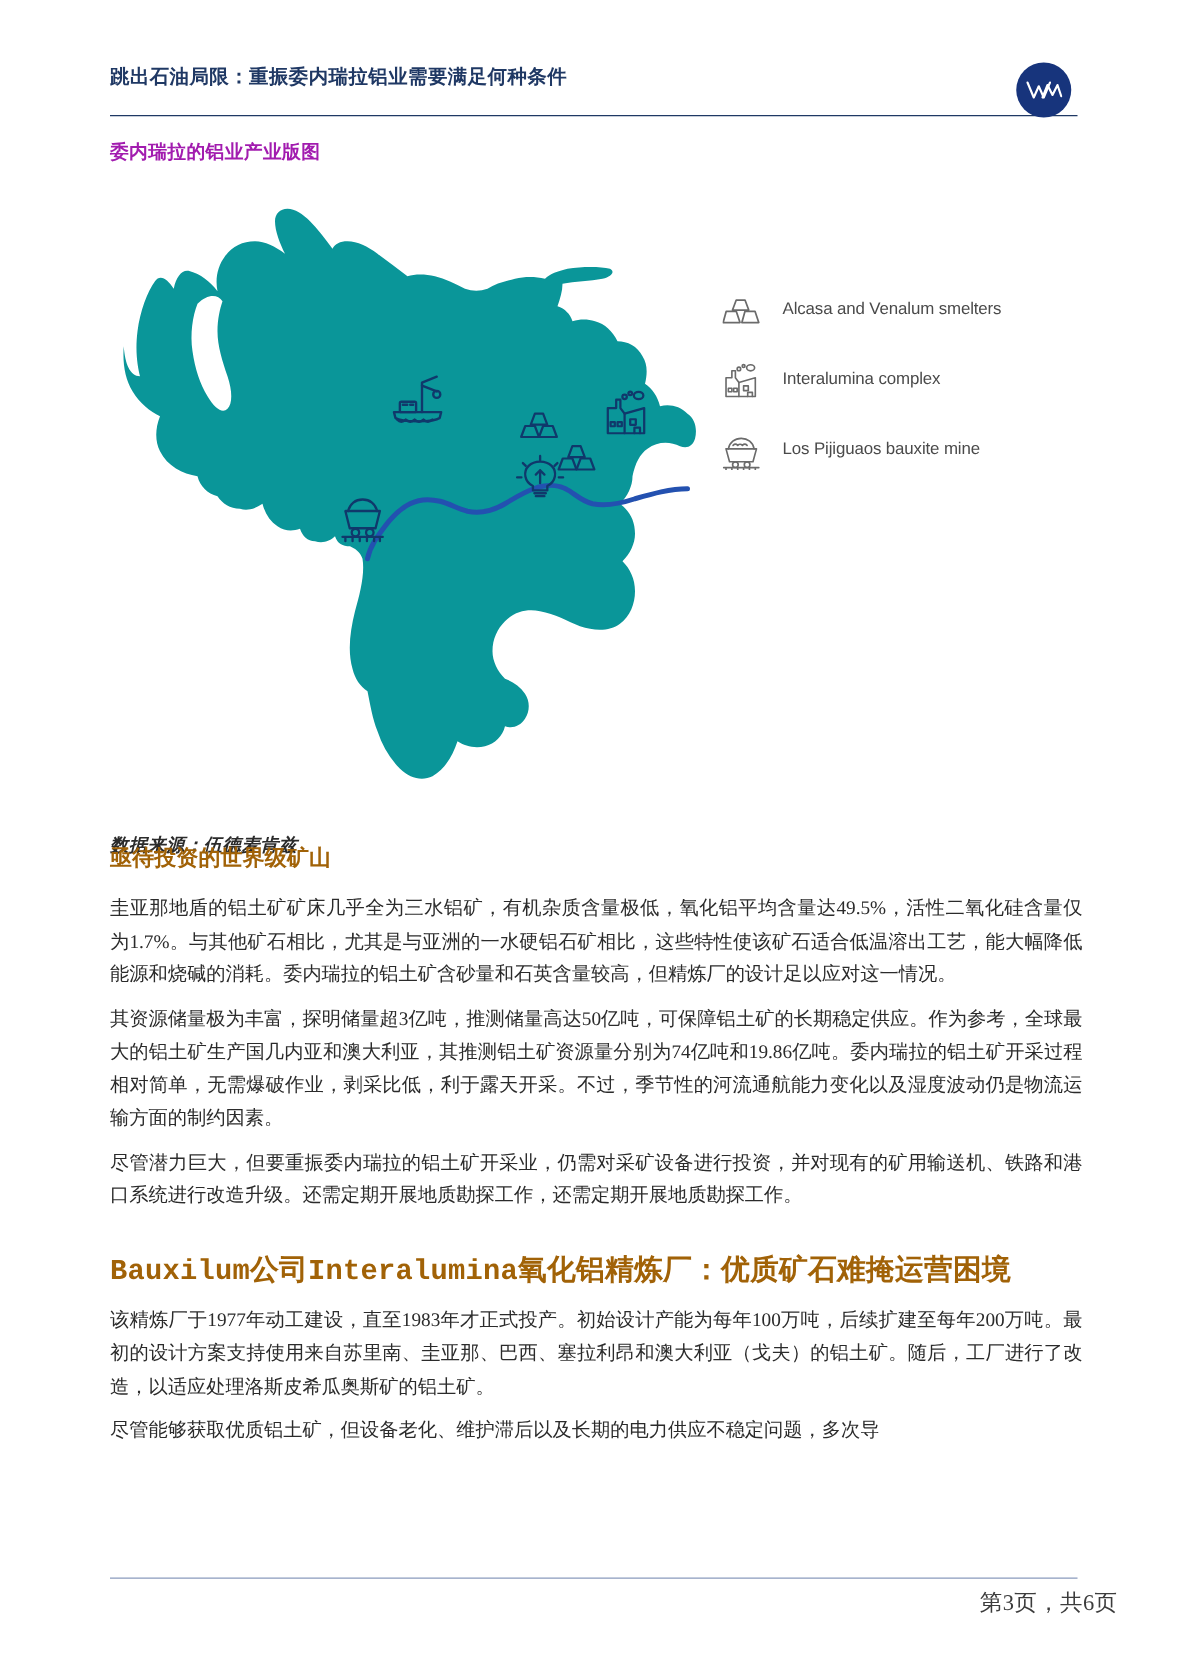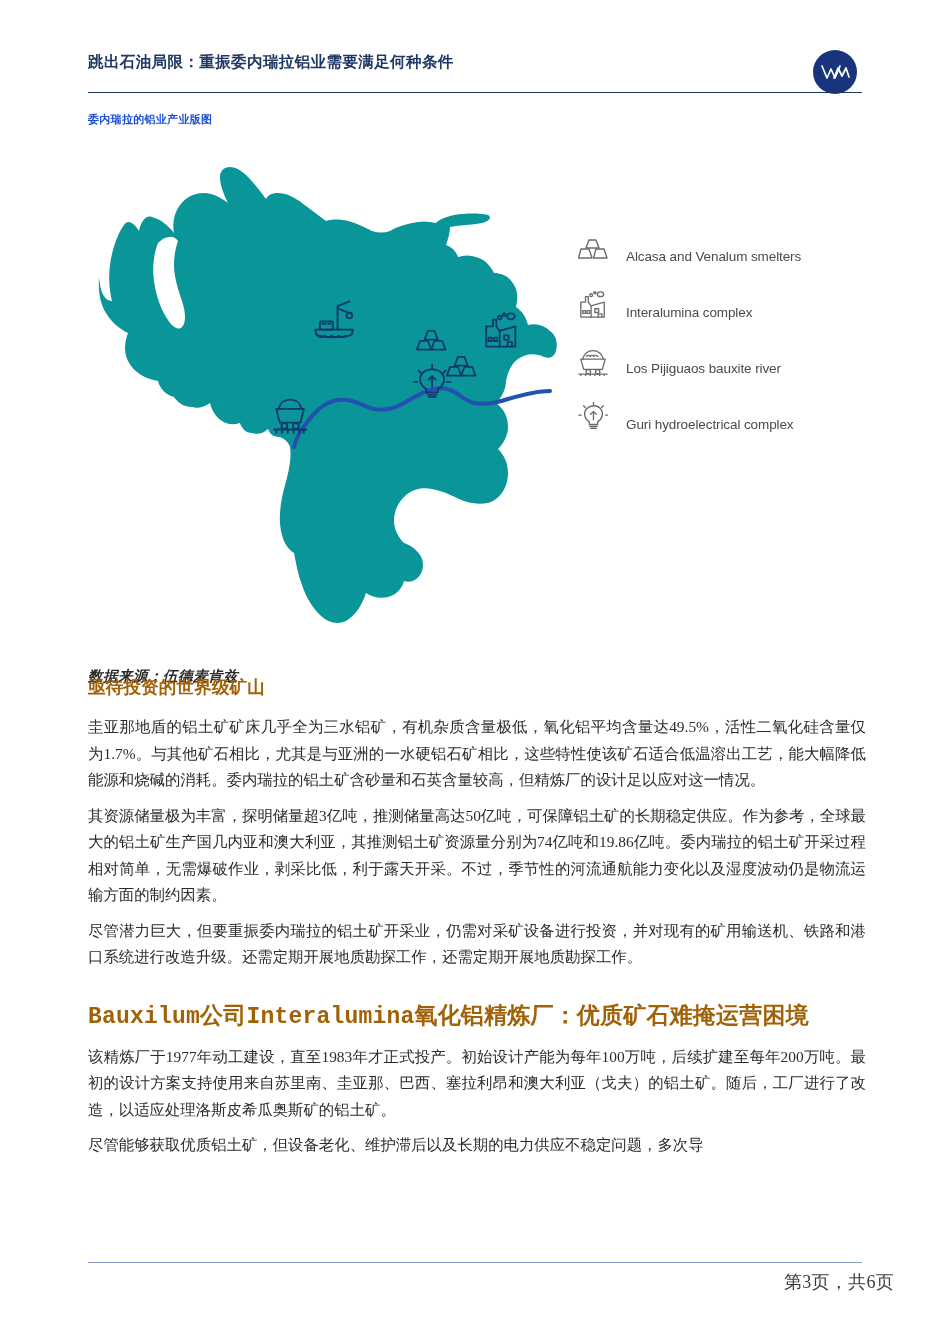--- a/index.html
+++ b/index.html
@@ -61,23 +61,23 @@
     align-items: center;
     justify-content: center;
   }
   .logo svg { display:block; }
 
   
   .fig-title {
     position: absolute;
     left: 88px;
     top: 112px;
-    font-size: 11px;
+    font-size: 15px;
     font-weight: 700;
-    color: #1d4ed8;
+    color: #a21caf;
     letter-spacing: 0.3px;
   }
 
   
   .figure {
     position: absolute;
     left: 88px;
     top: 140px;
     width: 774px;
     height: 490px;
@@ -93,21 +93,21 @@
 
   
   .legend {
     position: absolute;
     left: 488px;
     top: 92px;
     width: 300px;
   }
   .legend-row {
     display: flex;
-    align-items: flex-end;
+    align-items: flex-start;
     margin-bottom: 22px;
     min-height: 34px;
   }
   .legend-icon {
     width: 34px;
     height: 34px;
     flex: 0 0 34px;
     margin-right: 16px;
     display: flex;
     align-items: center;
@@ -391,34 +391,23 @@
           <svg width="30" height="30" viewBox="0 0 32 32" stroke="#6b6b6b" stroke-width="1.4" fill="none" stroke-linecap="round" stroke-linejoin="round">
             <path d="M3 14 L29 14 L26 25 L6 25 Z"></path>
             <path d="M5 14 C6 8.5, 10.5 5, 16 5 C21.5 5, 26 8.5, 27 14"></path>
             <path d="M9 11 q2 -2 4 0 q2 -2 4 0 q2 -2 4 0"></path>
             <circle cx="11" cy="27.5" r="2.4"></circle>
             <circle cx="21" cy="27.5" r="2.4"></circle>
             <path d="M1 30 h30"></path>
             <path d="M3 30.8 v1.6 M8 30.8 v1.6 M13 30.8 v1.6 M18 30.8 v1.6 M23 30.8 v1.6 M28 30.8 v1.6"></path>
           </svg>
         </div>
-        <div class="legend-label">Los Pijiguaos bauxite river</div>
+        <div class="legend-label">Los Pijiguaos bauxite mine</div>
       </div>
 
-      <div class="legend-row">
-        <div class="legend-icon">
-          <svg width="30" height="30" viewBox="0 0 32 32" stroke="#6b6b6b" stroke-width="1.4" fill="none" stroke-linecap="round" stroke-linejoin="round">
-            <path d="M12 21 C6.5 18, 5.5 11, 9.5 7 C13.5 3, 20.5 3, 24 7 C27.5 11, 26.5 18, 21 21 L21 24 L12 24 Z"></path>
-            <path d="M12.5 26 h8 M13.5 28 h6"></path>
-            <path d="M16.5 10 L16.5 19 M13.5 13 L16.5 10 L19.5 13"></path>
-            <path d="M16.5 0.5 L16.5 3 M6 4 L7.8 5.8 M27 4 L25.2 5.8 M1 14 L3.5 14 M32 14 L29.5 14"></path>
-          </svg>
-        </div>
-        <div class="legend-label">Guri hydroelectrical complex</div>
-      </div>
 
 
     </div>
   </div>
 
   <div class="source">数据来源：伍德麦肯兹</div>
 
   <div class="content">
 
     <h2 class="sec-head">亟待投资的世界级矿山</h2>

